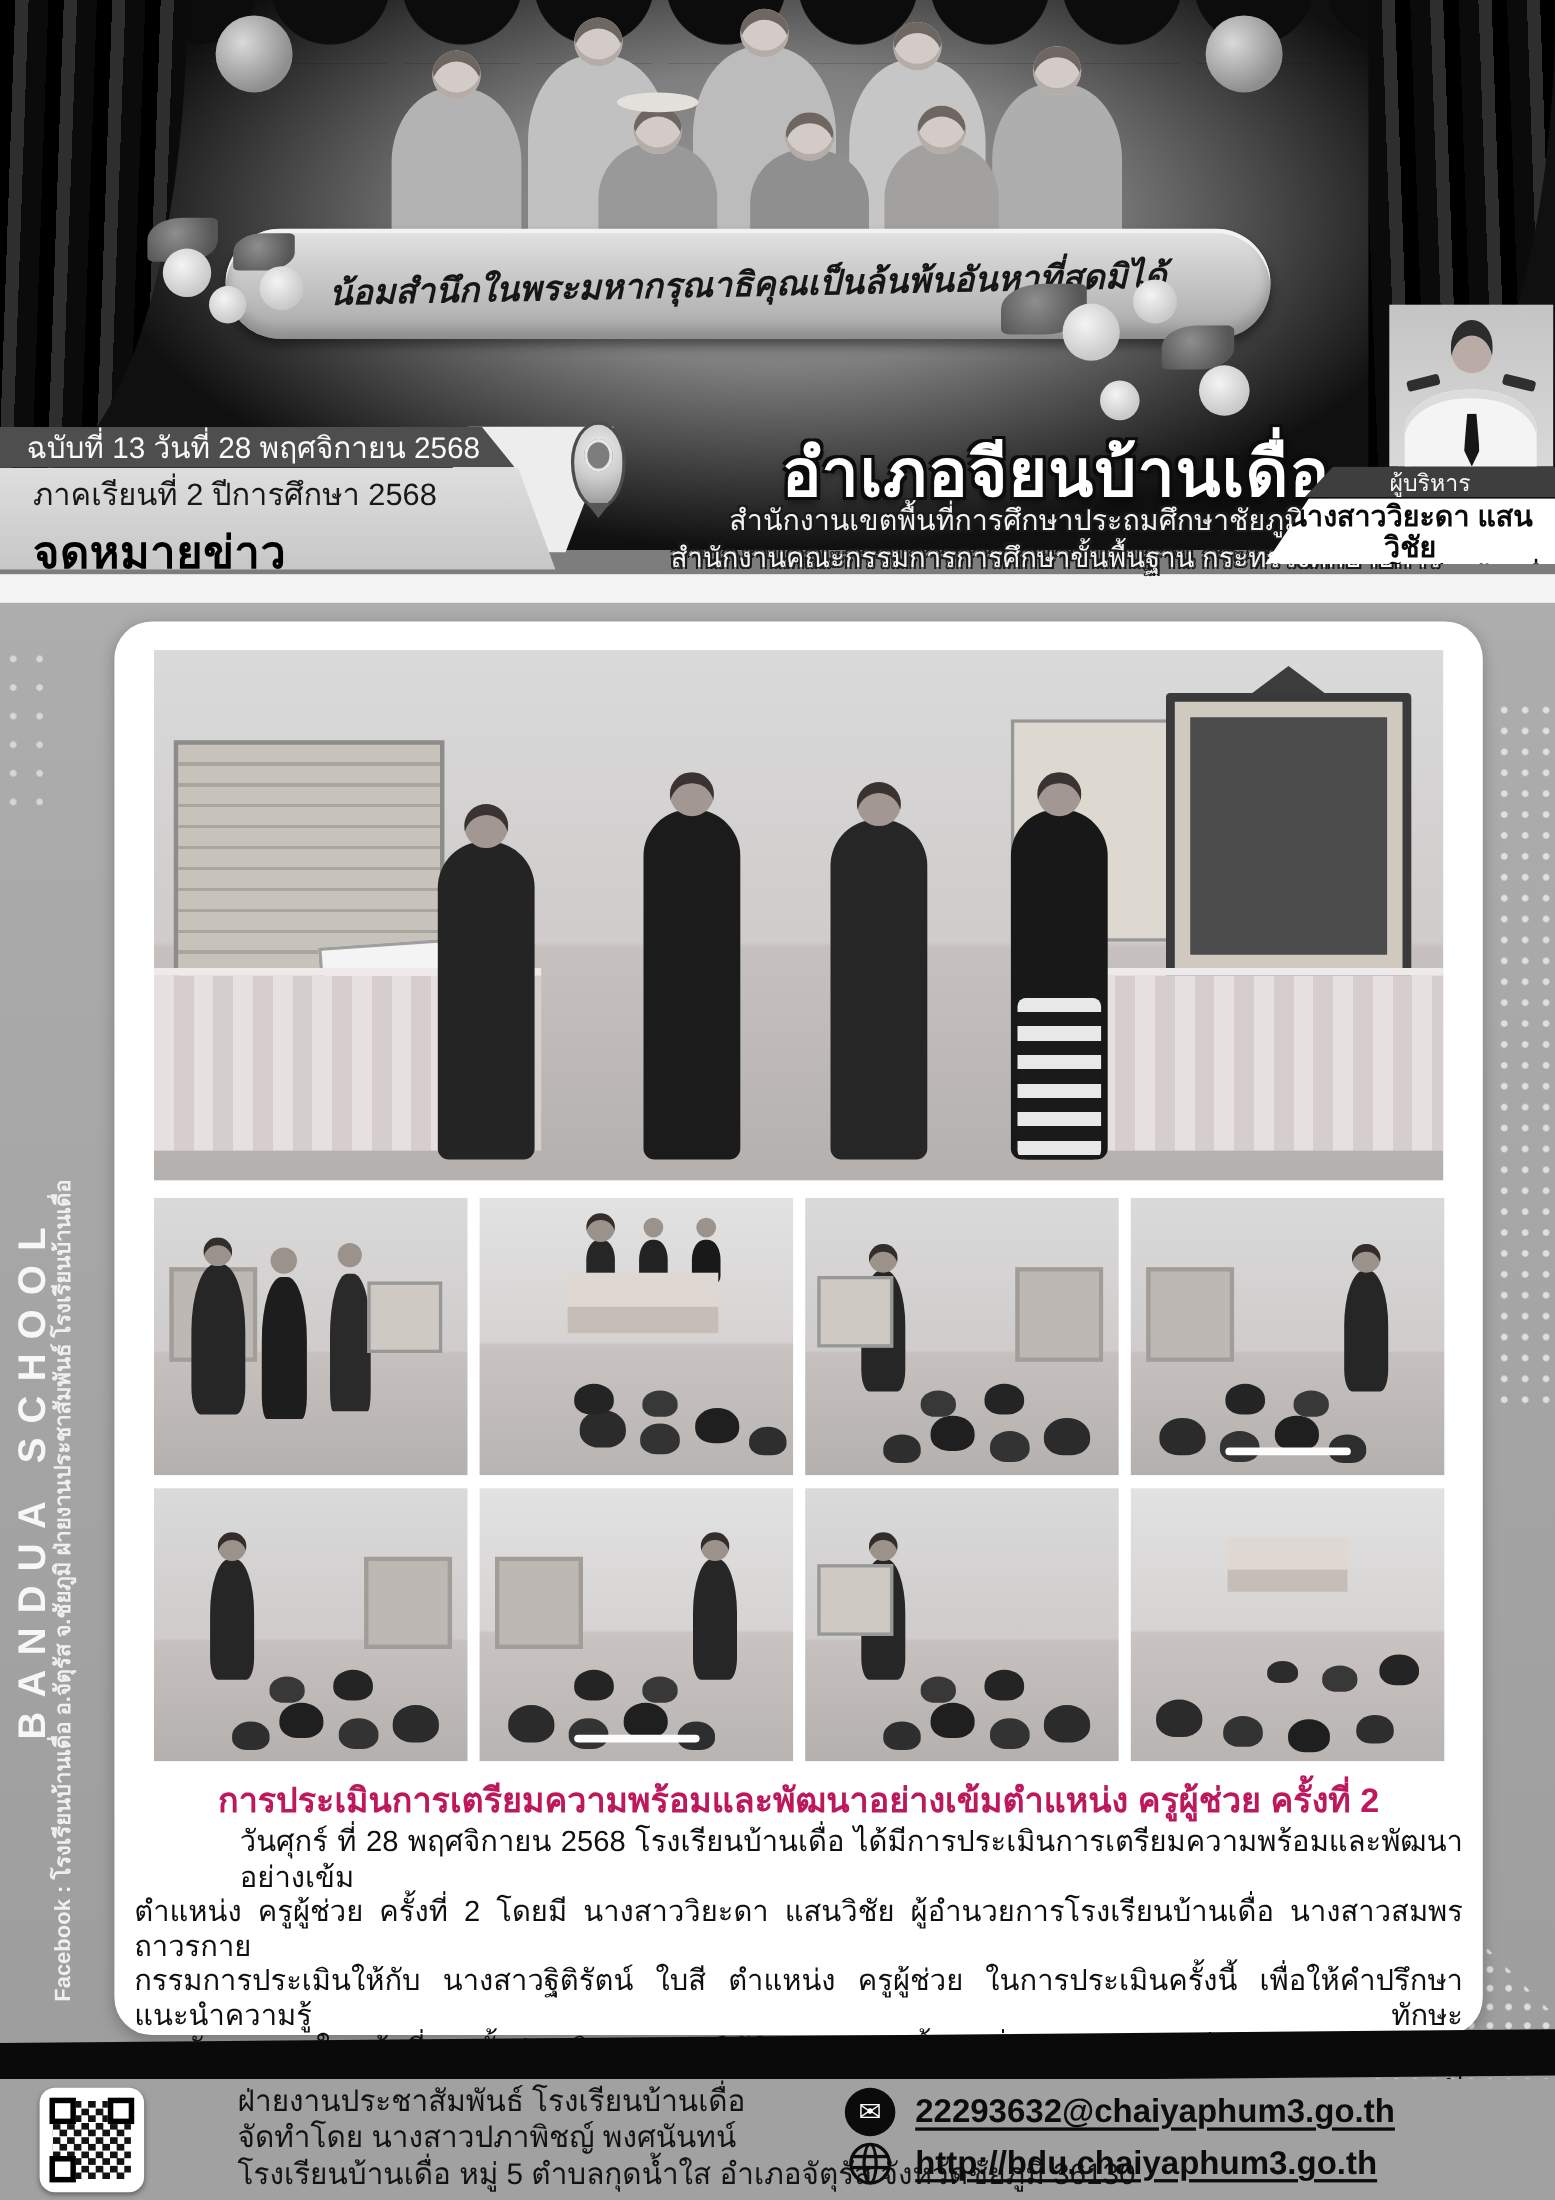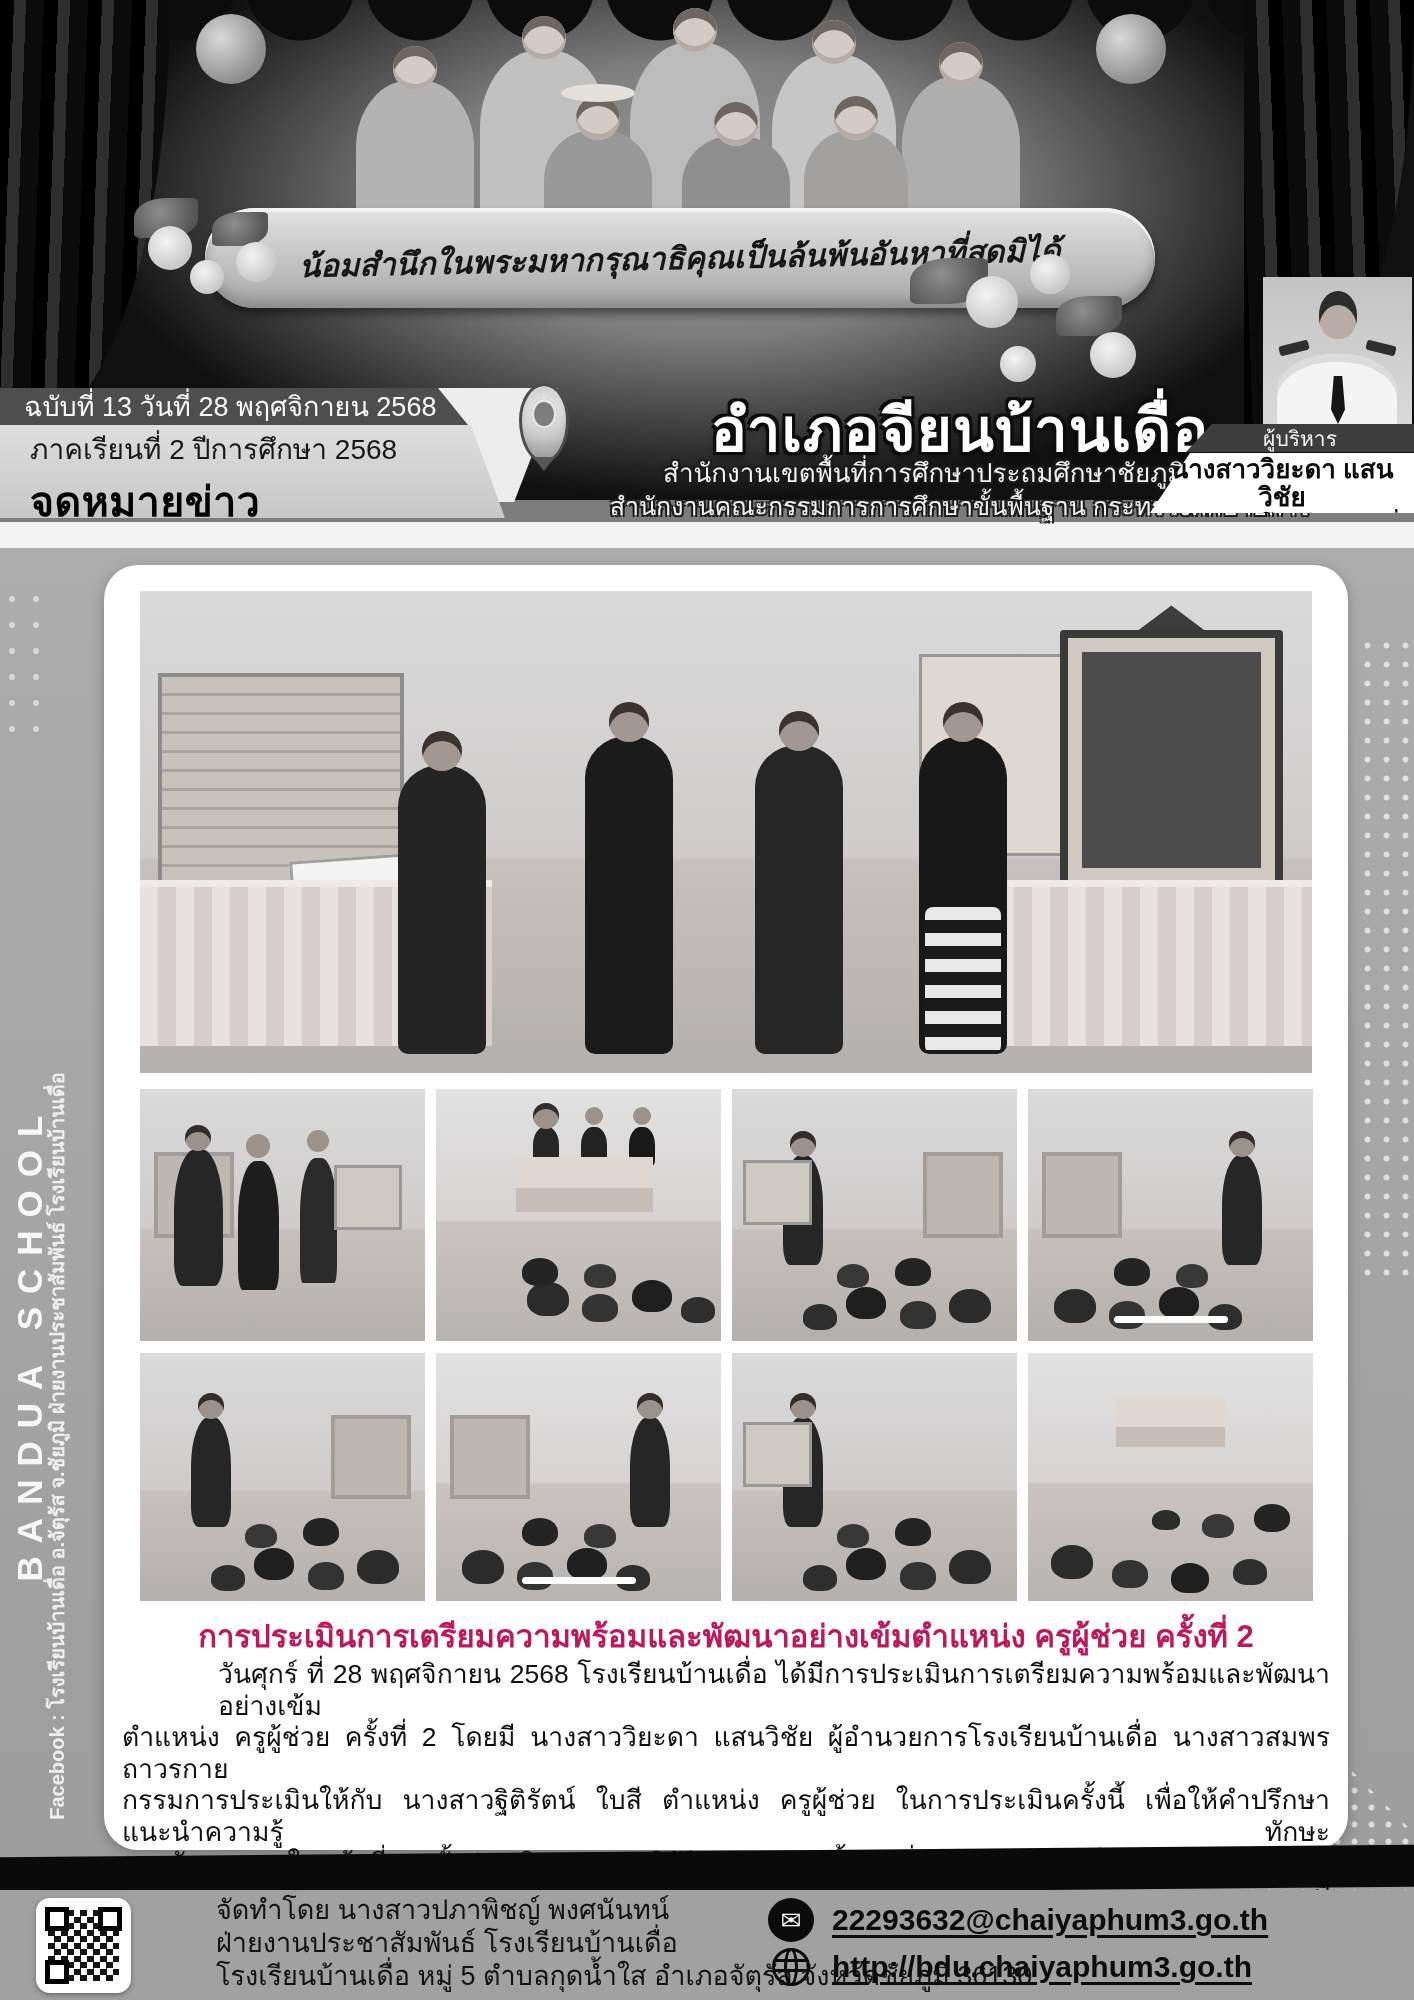--- a/index.html
+++ b/index.html
@@ -379,22 +379,22 @@
 
   <div class="footer-black"></div>
   <div class="footer">
     <div class="qr">
       <div class="fill"></div>
       <div class="qf a"></div>
       <div class="qf b"></div>
       <div class="qf c"></div>
     </div>
     <div class="made">
+      <div>ฝ่ายงานประชาสัมพันธ์ โรงเรียนบ้านเดื่อ</div>
       <div>จัดทำโดย นางสาวปภาพิชญ์ พงศนันทน์</div>
-      <div>ฝ่ายงานประชาสัมพันธ์ โรงเรียนบ้านเดื่อ</div>
       <div>โรงเรียนบ้านเดื่อ  หมู่ 5 ตำบลกุดน้ำใส  อำเภอจัตุรัส  จังหวัดชัยภูมิ  36130</div>
     </div>
     <div class="contact-row em">
       <span class="mail-ic">✉</span>
       <a class="contact-link" href="#">22293632@chaiyaphum3.go.th</a>
     </div>
     <div class="contact-row web">
       <span class="globe-ic"></span>
       <a class="contact-link" href="#">http://bdu.chaiyaphum3.go.th</a>
     </div>

